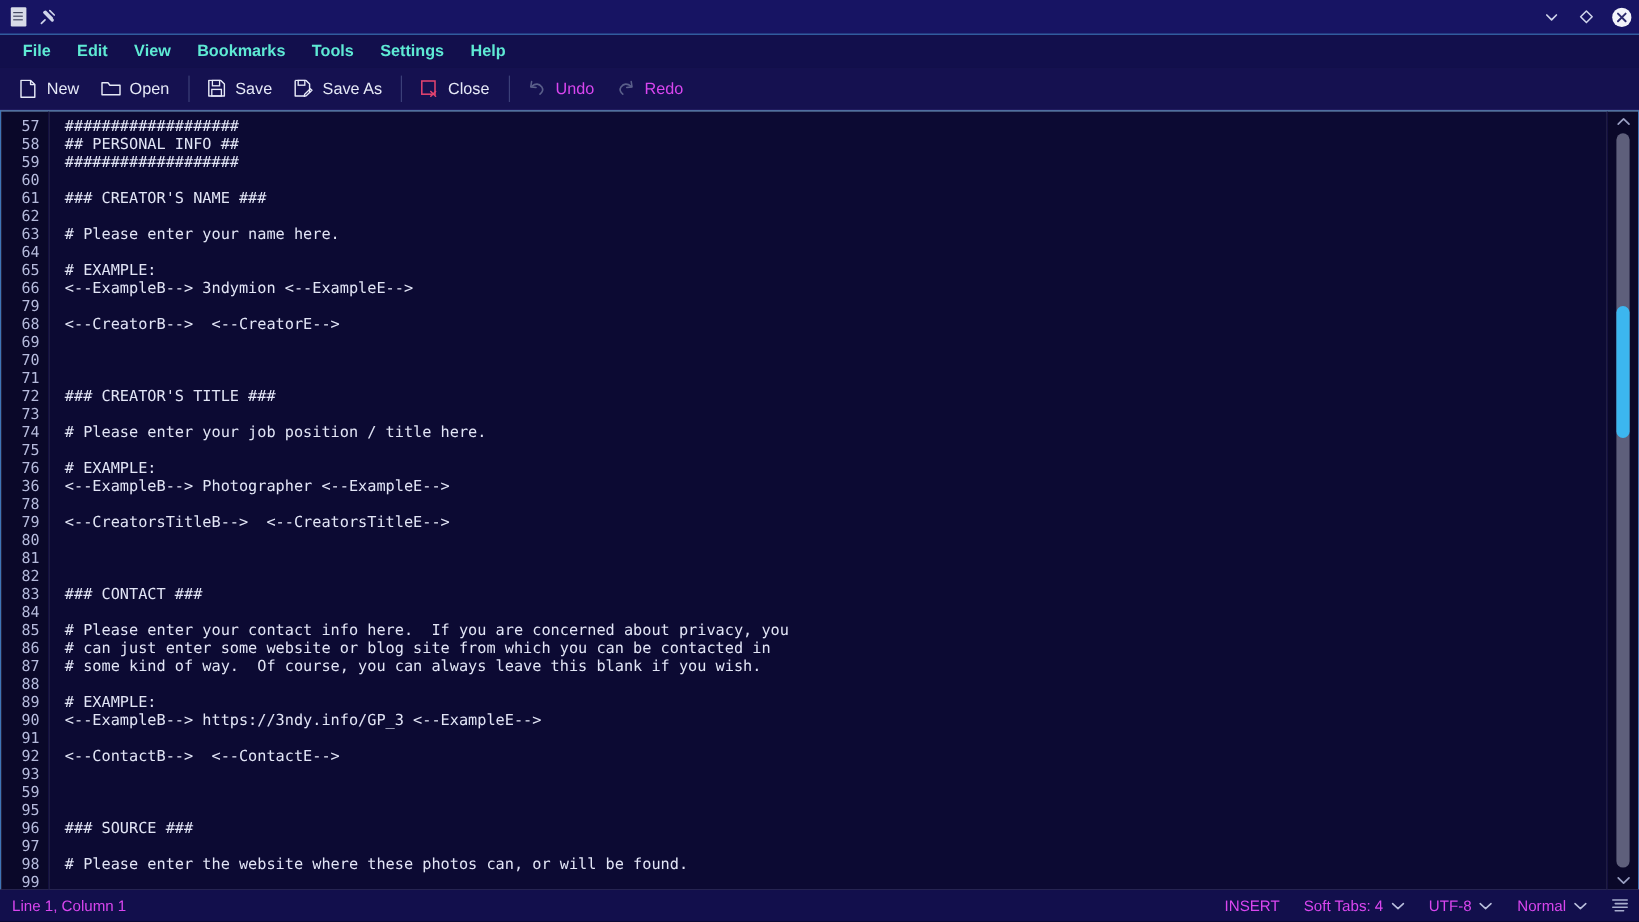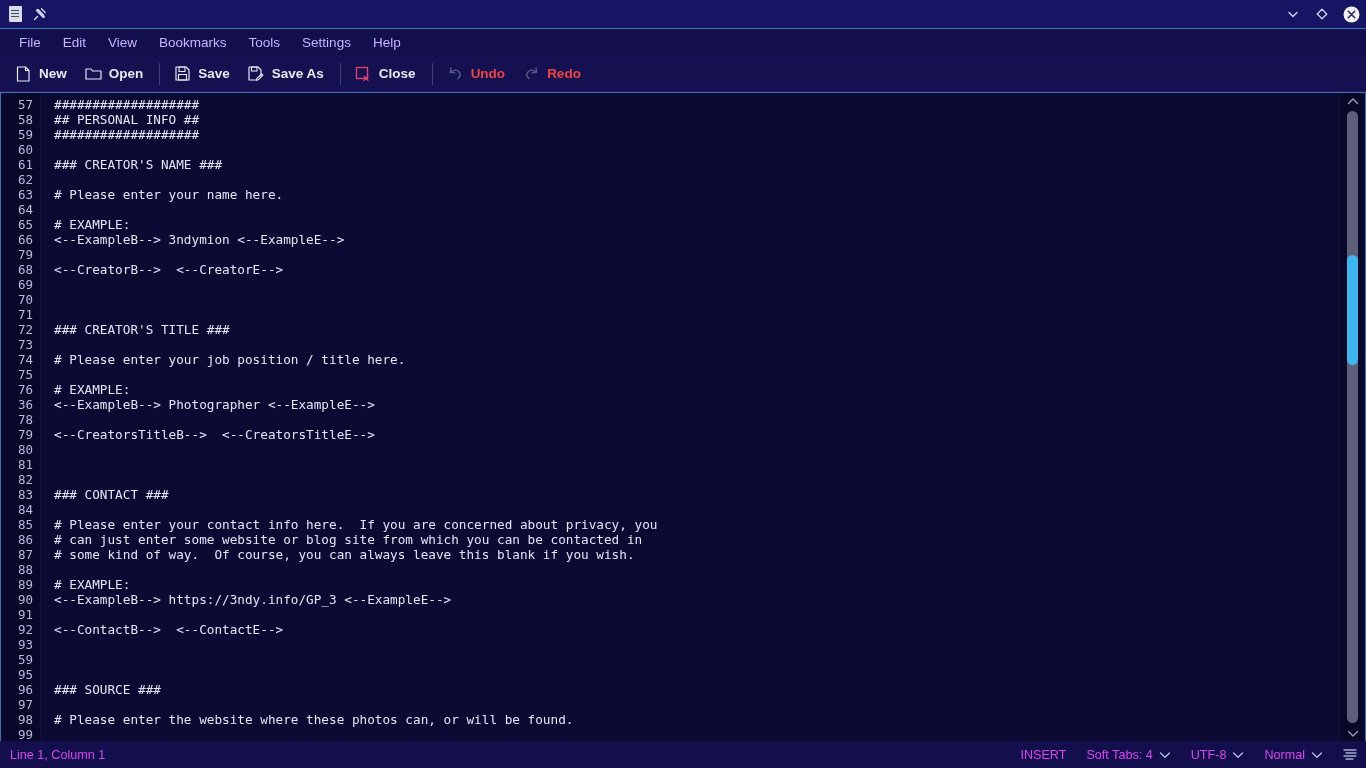--- a/index.html
+++ b/index.html
@@ -72,49 +72,49 @@
   
   #menubar {
     height: 27px;
     background: #120f4c;
     display: flex;
     align-items: center;
     padding-left: 8px;
     box-sizing: border-box;
   }
   .menu-item {
-    color: #c4b5fd;
+    color: #5eead4;
     font-size: 13.5px;
     padding: 3px 11px;
     border-radius: 2px;
     white-space: nowrap;
+    font-weight: bold;
   }
 
   
   #toolbar {
     height: 36px;
     background: #151150;
     display: flex;
     align-items: center;
     padding-left: 7px;
     box-sizing: border-box;
     border-bottom: 1px solid #221d63;
-    font-weight: bold;
   }
   .tool-btn {
     display: flex;
     align-items: center;
     gap: 7px;
     padding: 4px 10px 4px 8px;
     border-radius: 3px;
     color: #e6e9f7;
     font-size: 13.5px;
     white-space: nowrap;
   }
-  .tool-btn.disabled { color: #ef4444; }
+  .tool-btn.disabled { color: #d946ef; }
   .tool-ico { width: 17px; height: 17px; display: flex; align-items: center; justify-content: center; }
   .tool-ico svg { display: block; }
   .tool-sep {
     width: 1px;
     height: 22px;
     background: #3b3f78;
     margin: 0 6px;
   }
 
   

